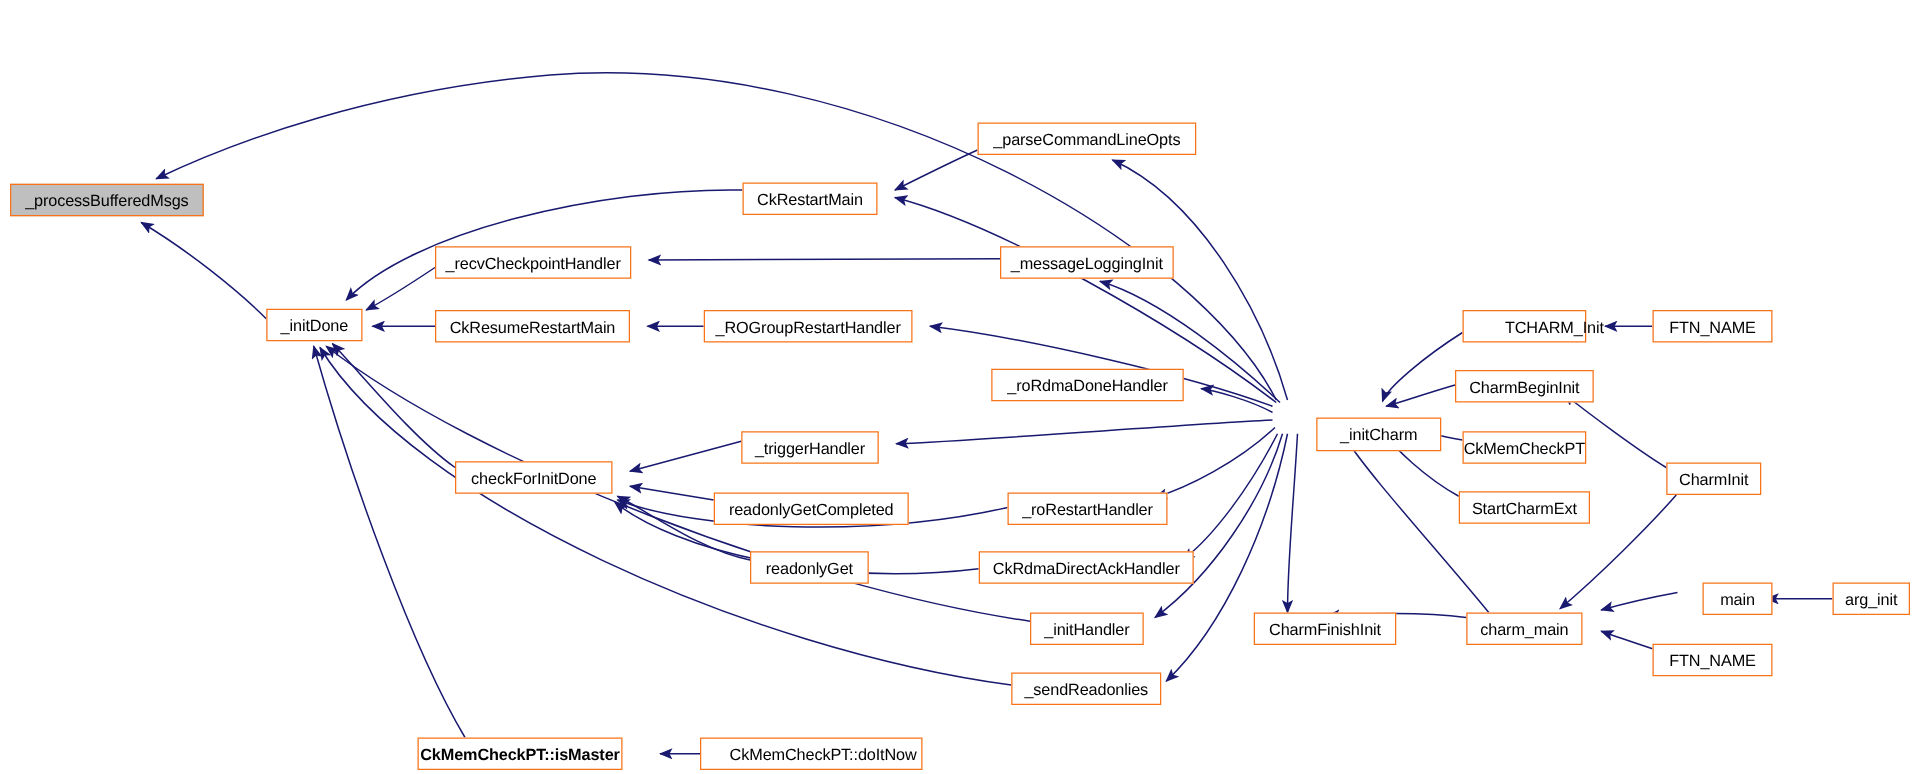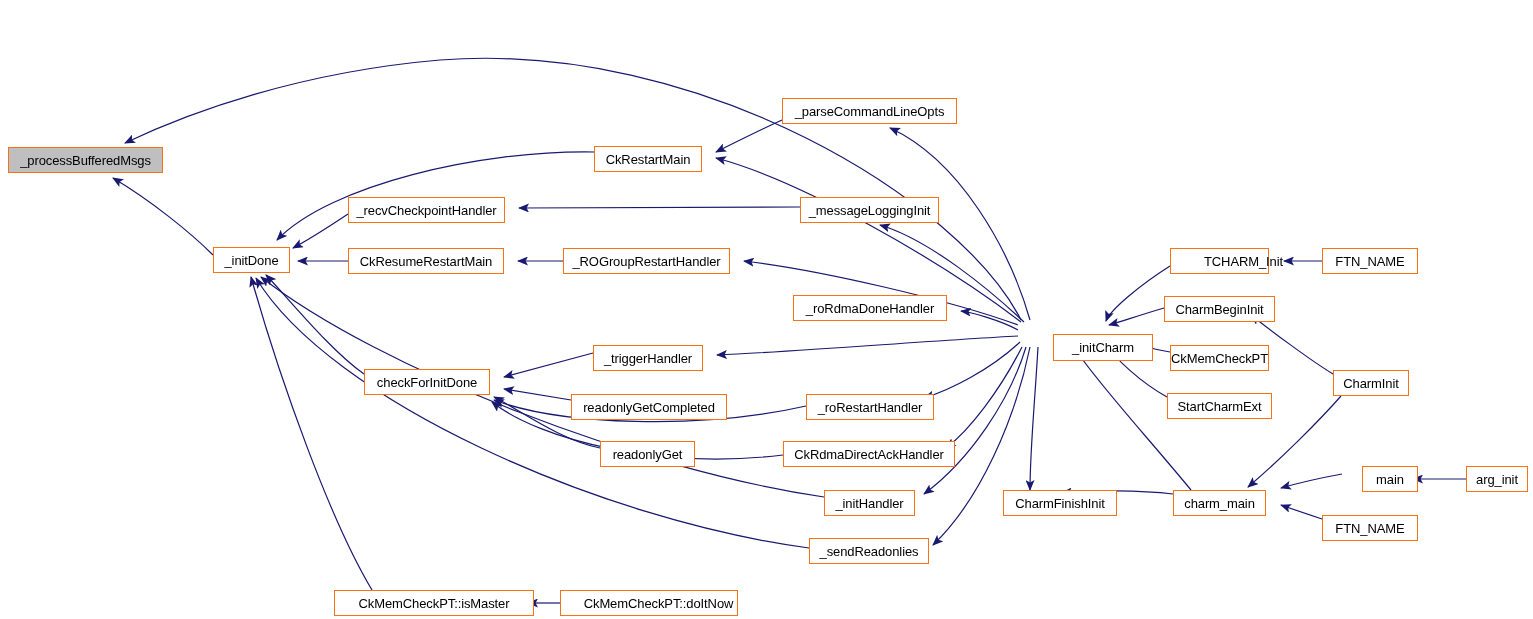--- a/index.html
+++ b/index.html
@@ -76,21 +76,21 @@
         <path d="M1322,519 C1310,515 1295,510 1281,505" marker-end="url(#ah)" stroke="#191970"></path>
         <path d="M1466,479 L1413,479" marker-end="url(#ah)" stroke="#191970"></path>
       </g>
   </svg>
   <div id="node-layer">
       <div class="node highlight" style="left: 8px; top: 147px; width: 155px; height: 26px;">_processBufferedMsgs</div>
       <div class="node" style="left: 213px; top: 247px; width: 77px; height: 26px;">_initDone</div>
       <div class="node" style="left: 348px; top: 197px; width: 157px; height: 26px;">_recvCheckpointHandler</div>
       <div class="node" style="left: 348px; top: 248px; width: 156px; height: 26px;">CkResumeRestartMain</div>
       <div class="node" style="left: 364px; top: 369px; width: 126px; height: 26px;">checkForInitDone</div>
-      <div class="node" style="left: 334px; top: 590px; width: 200px; height: 26px;">CkMemCheckPT::isMaster</div>
+      <div class="node" style="left: 334px; top: 590px; width: 164px; height: 26px; font-weight: bold;">CkMemCheckPT::isMaster</div>
       <div class="node" style="left: 594px; top: 146px; width: 108px; height: 26px;">CkRestartMain</div>
       <div class="node" style="left: 563px; top: 248px; width: 167px; height: 26px;">_ROGroupRestartHandler</div>
       <div class="node" style="left: 593px; top: 345px; width: 110px; height: 26px;">_triggerHandler</div>
       <div class="node" style="left: 571px; top: 394px; width: 156px; height: 26px;">readonlyGetCompleted</div>
       <div class="node" style="left: 600px; top: 441px; width: 95px; height: 26px;">readonlyGet</div>
       <div class="node" style="left: 560px; top: 590px; width: 178px; height: 26px; padding-left: 19px;">CkMemCheckPT::doItNow</div>
       <div class="node" style="left: 782px; top: 98px; width: 175px; height: 26px;">_parseCommandLineOpts</div>
       <div class="node" style="left: 800px; top: 197px; width: 139px; height: 26px;">_messageLoggingInit</div>
       <div class="node" style="left: 793px; top: 295px; width: 154px; height: 26px;">_roRdmaDoneHandler</div>
       <div class="node" style="left: 806px; top: 394px; width: 128px; height: 26px;">_roRestartHandler</div>

